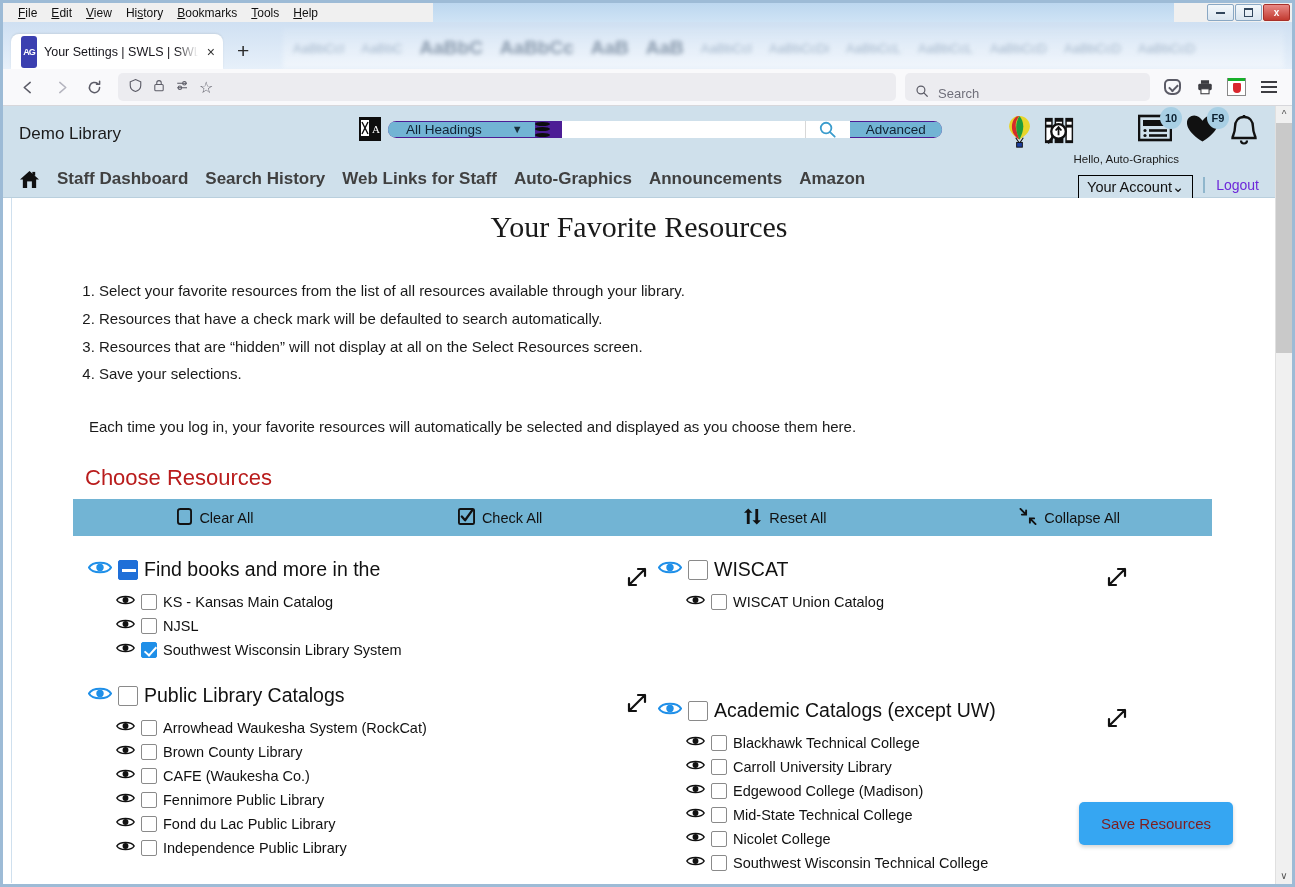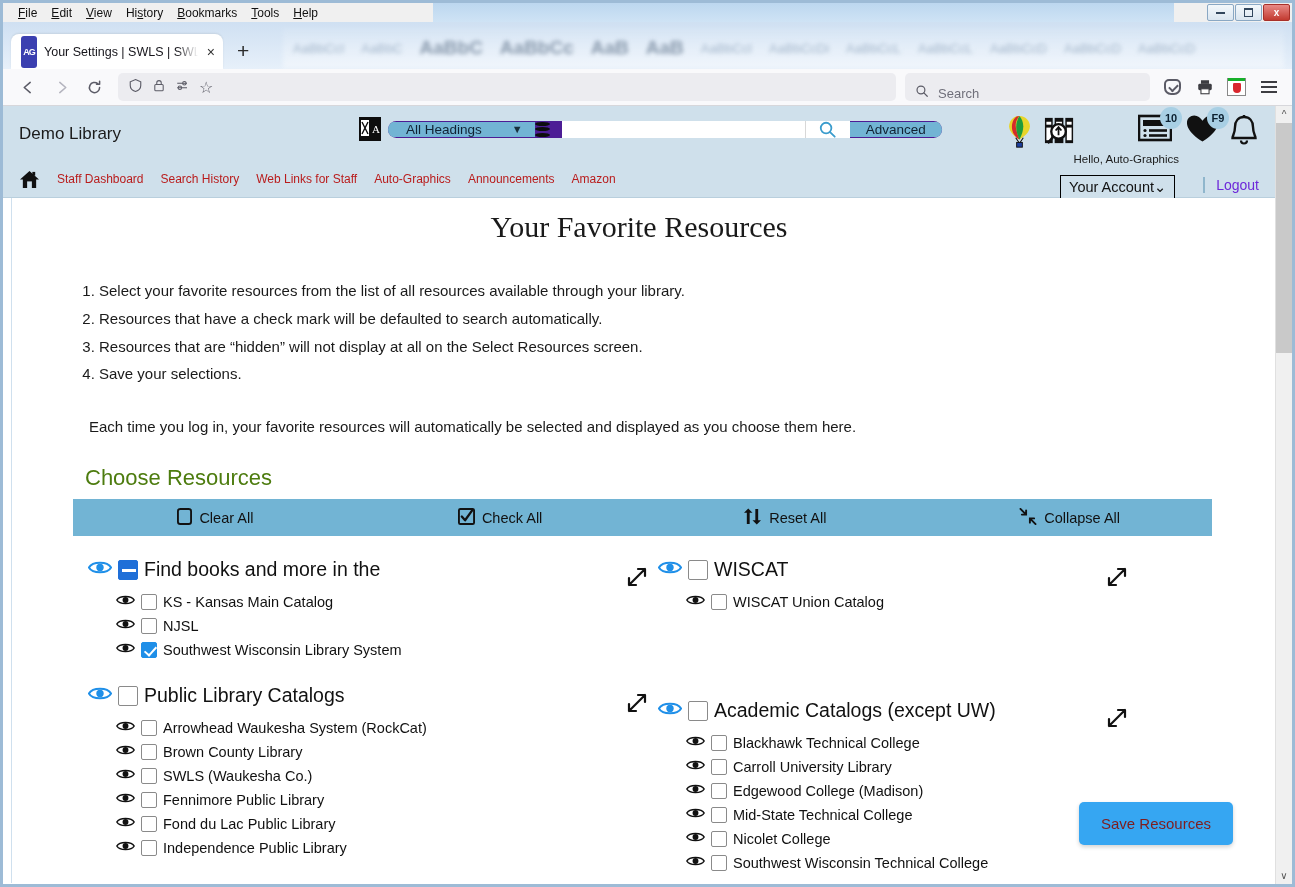--- a/index.html
+++ b/index.html
@@ -149,22 +149,22 @@
     position:absolute; top:-7px; right:-10px; background:#a8cfe4; color:#0b2030;
     border-radius:50%; width:22px; height:22px; font-size:11px;
     display:flex; align-items:center; justify-content:center; font-weight:bold;
   }
 
   
   .appnav {
     background:#cfe0eb; height:37px; display:flex; align-items:center;
     gap:17px; padding:0 16px; position:relative; border-bottom:1px solid #b9cfdd;
   }
-  .navlink { font-size:12px; color:#b91c1c; white-space:nowrap; }
-  .acctwrap { position:absolute; right:16px; top:-6px; display:flex; align-items:center; gap:28px; }
+  .navlink { font-size:17px; color:#404040; white-space:nowrap;font-weight:bold; }
+  .acctwrap { position:absolute; right:16px; top:-6px; display:flex; align-items:center; gap:10px; }
   .hellotext { position:absolute; right:80px; top:-2px; font-size:11.5px; color:#1b1b1b; white-space:nowrap; }
   .acctbox {
     border:1.5px solid #000; background:#cfe0eb; padding:3px 8px;
     font-size:14.5px; color:#111; white-space:nowrap; margin-top:20px;
   }
   .logout { font-size:14px; color:#6d28d9; margin-top:16px; padding-left:11px; border-left:2px solid #8fb6cc; }
 
   
   .pagebody { background:#fff; padding:0 0 0 0; position:relative; height:calc(100% - 93px); overflow:hidden;}
   .leftrail { position:absolute; left:0; top:0; bottom:0; width:9px; background:#fff; border-right:1px solid #cfe0ee; }
@@ -172,21 +172,21 @@
   h1.pagetitle {
     margin:0; padding-top:12px; text-align:center;
     font-family:"Liberation Serif", serif; font-weight:normal;
     font-size:30px; color:#1a1a1a;
   }
   ol.steps { margin:38px 0 0 0; padding-left:96px; font-size:15px; color:#1a1a1a; }
   ol.steps li { margin-bottom:9px; line-height:1.25; }
   .eachtime { margin:34px 0 0 86px; font-size:15px; color:#1a1a1a; }
 
   h2.choose {
-    margin:30px 0 8px 82px; font-weight:normal; font-size:22px; color:#4d7c0f;
+    margin:30px 0 8px 82px; font-weight:normal; font-size:22px; color:#b91c1c;
     font-family:"Liberation Sans", sans-serif;
   }
   .actionbar {
     margin-left:70px; width:1139px; height:37px; background:#72b4d4;
     display:flex; align-items:center;
   }
   .actionbar .act {
     flex:1 1 0; display:flex; align-items:center; justify-content:center; gap:7px;
     font-size:14.5px; color:#111;
   }
@@ -602,21 +602,21 @@
                       </svg></span>
                   <span class="cb"></span>
                   <span class="iname">Brown County Library</span>
                 </div>
                 <div class="item">
                   <span><svg width="19" height="14" viewBox="0 0 22 15">
                         <path d="M1 7.5 C4 2 18 2 21 7.5 C18 13 4 13 1 7.5 Z" fill="none" stroke="#111" stroke-width="1.8"></path>
                         <circle cx="11" cy="7.5" r="3.4" fill="#111"></circle>
                       </svg></span>
                   <span class="cb"></span>
-                  <span class="iname">SWLS (Waukesha Co.)</span>
+                  <span class="iname">CAFE (Waukesha Co.)</span>
                 </div>
                 <div class="item">
                   <span><svg width="19" height="14" viewBox="0 0 22 15">
                         <path d="M1 7.5 C4 2 18 2 21 7.5 C18 13 4 13 1 7.5 Z" fill="none" stroke="#111" stroke-width="1.8"></path>
                         <circle cx="11" cy="7.5" r="3.4" fill="#111"></circle>
                       </svg></span>
                   <span class="cb"></span>
                   <span class="iname">Fennimore Public Library</span>
                 </div>
                 <div class="item">

